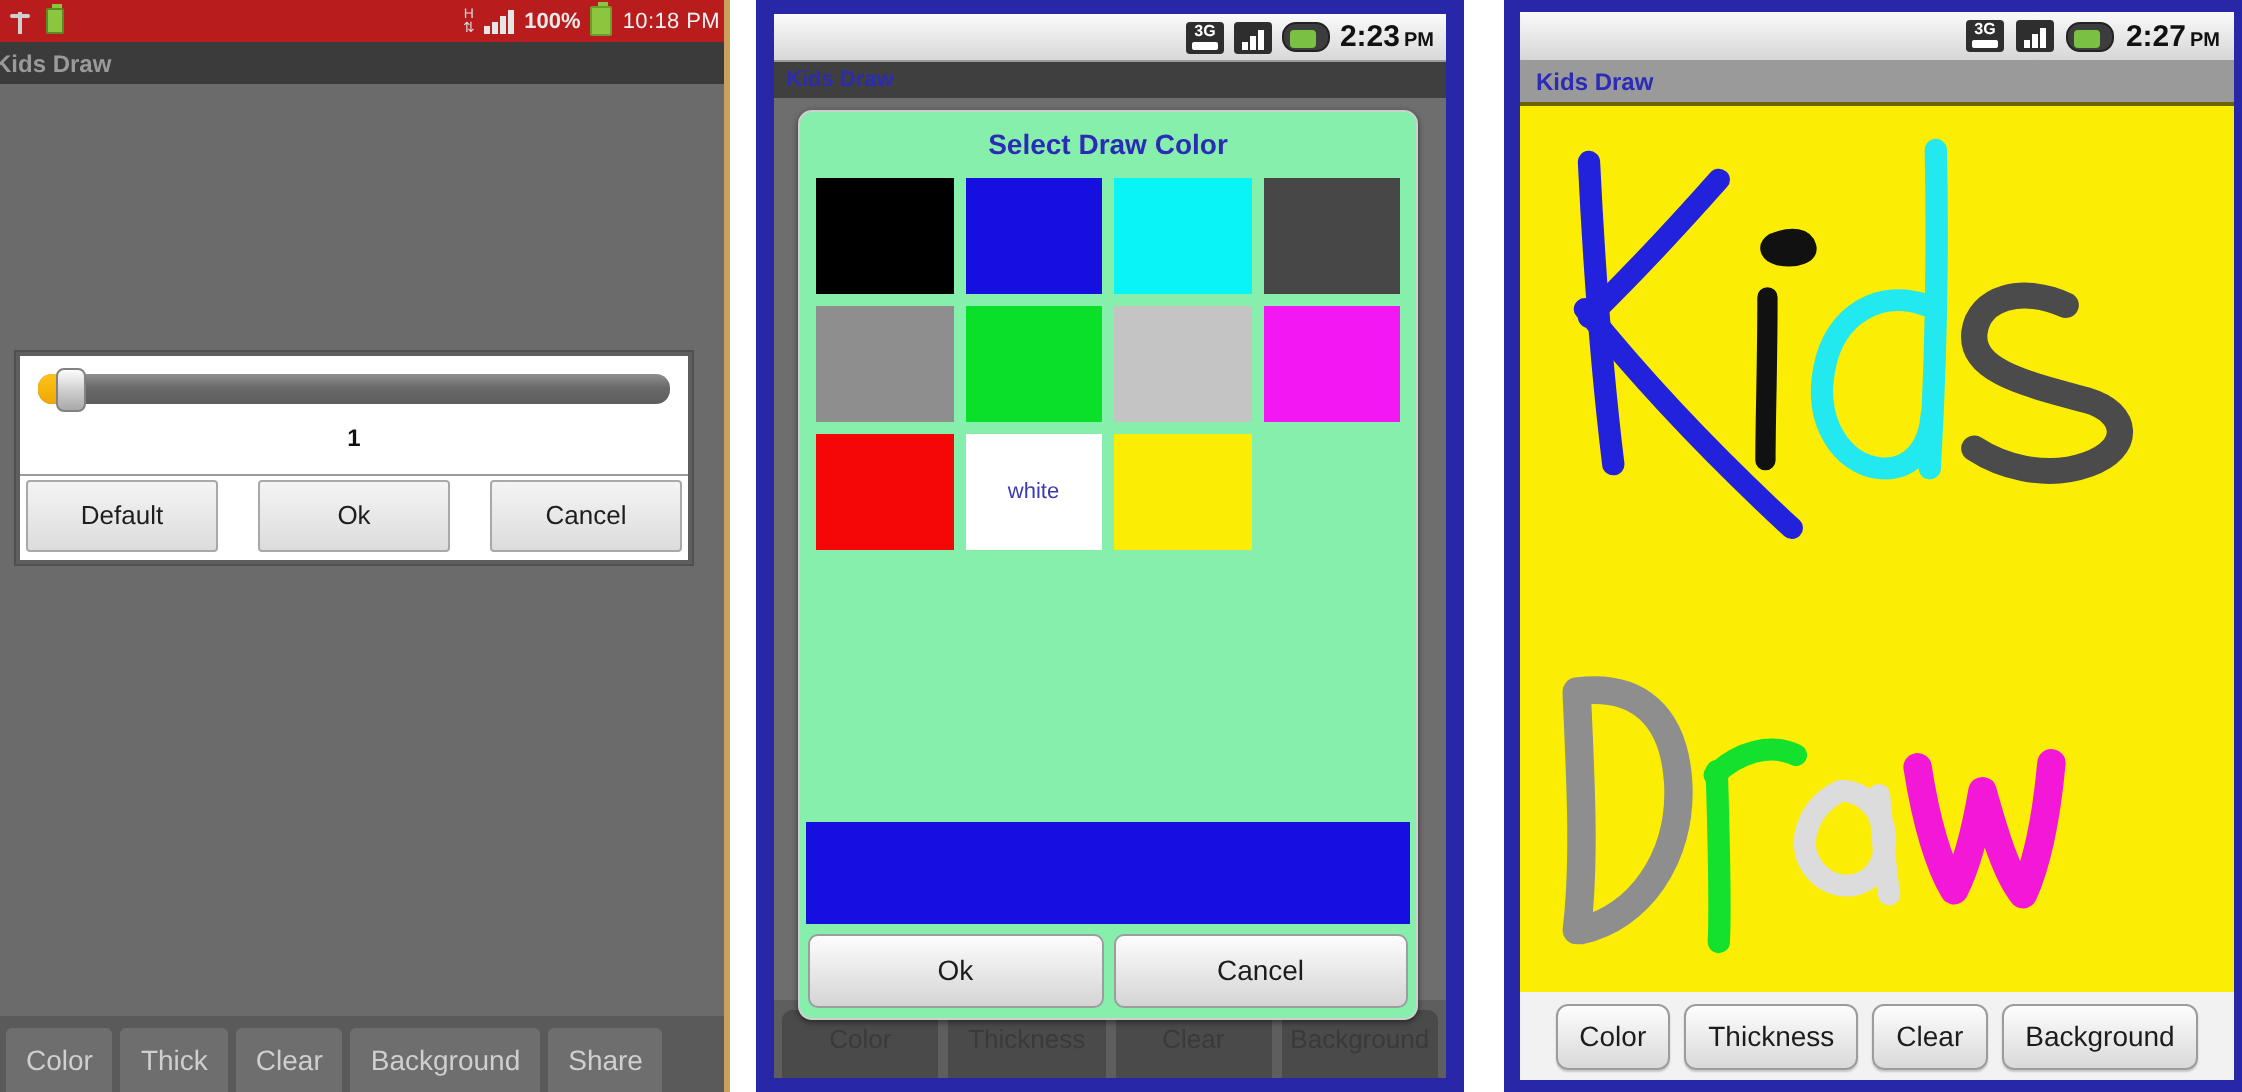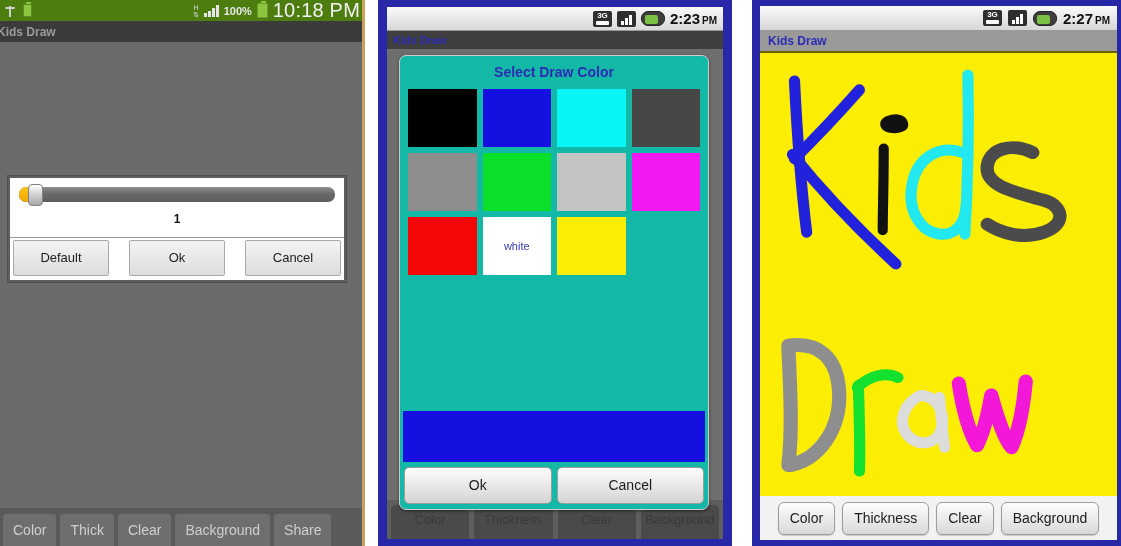--- a/index.html
+++ b/index.html
@@ -18,21 +18,21 @@
   
   .panel1 {
     position: absolute; left: 0; top: 0;
     width: 365px; height: 546px;
     background: #6b6b6b;
     overflow: hidden;
   }
   .p1-statusbar {
     position: absolute; left: 0; top: 0;
     width: 365px; height: 21px;
-    background: #4d7c0f;
+    background: #b91c1c;
     display: flex; align-items: center;
   }
   .p1-sb-left { display: flex; align-items: center; gap: 7px; padding-left: 5px; }
   .p1-sb-right {
     margin-left: auto; display: flex; align-items: center;
     gap: 5px; padding-right: 5px;
   }
   .usb-icon { width: 11px; height: 14px; position: relative; }
   .usb-icon::before {
     content: ""; position: absolute; left: 4px; top: 2px;
@@ -63,21 +63,21 @@
   .signal-bars i:nth-child(4) { height: 12px; }
   .pct { color: #e8e8e8; font-size: 11px; font-weight: bold; }
   .batt-big {
     width: 11px; height: 15px; background: #8cc63e;
     border: 1px solid #6d9c2b; border-radius: 1px; position: relative;
   }
   .batt-big::before {
     content: ""; position: absolute; left: 3px; top: -3px;
     width: 5px; height: 2px; background: #8cc63e;
   }
-  .clock1 { color: #f2f2f2; font-size: 20px; letter-spacing: 0.2px; }
+  .clock1 { color: #f2f2f2; font-size: 11px; letter-spacing: 0.2px; }
 
   .p1-titlebar {
     position: absolute; left: 0; top: 21px;
     width: 365px; height: 21px;
     background: #3b3b3b;
     display: flex; align-items: center;
   }
   .p1-title {
     color: #9a9a9a; font-size: 12px; font-weight: bold;
     padding-left: 0px; margin-left: -3px;
@@ -207,21 +207,21 @@
     height: 18px; background: #3f3f3f;
     display: flex; align-items: center; padding-left: 6px;
   }
   .p2-title { color: #2b2bb5; font-size: 11px; font-weight: bold; }
 
   .p2-body { position: relative; height: 495px; background: #6e6e6e; }
 
   .color-dialog {
     position: absolute; left: 12px; top: 6px;
     width: 310px; height: 455px;
-    background: #14b8a6;
+    background: #86efac;
     border: 1px solid #cfcfcf;
     border-radius: 7px;
     box-shadow: 0 1px 3px rgba(0,0,0,0.5);
     display: flex; flex-direction: column;
   }
   .cd-head {
     text-align: center; color: #2b2bb5;
     font-size: 14px; font-weight: bold;
     padding: 8px 0 9px 0;
   }

